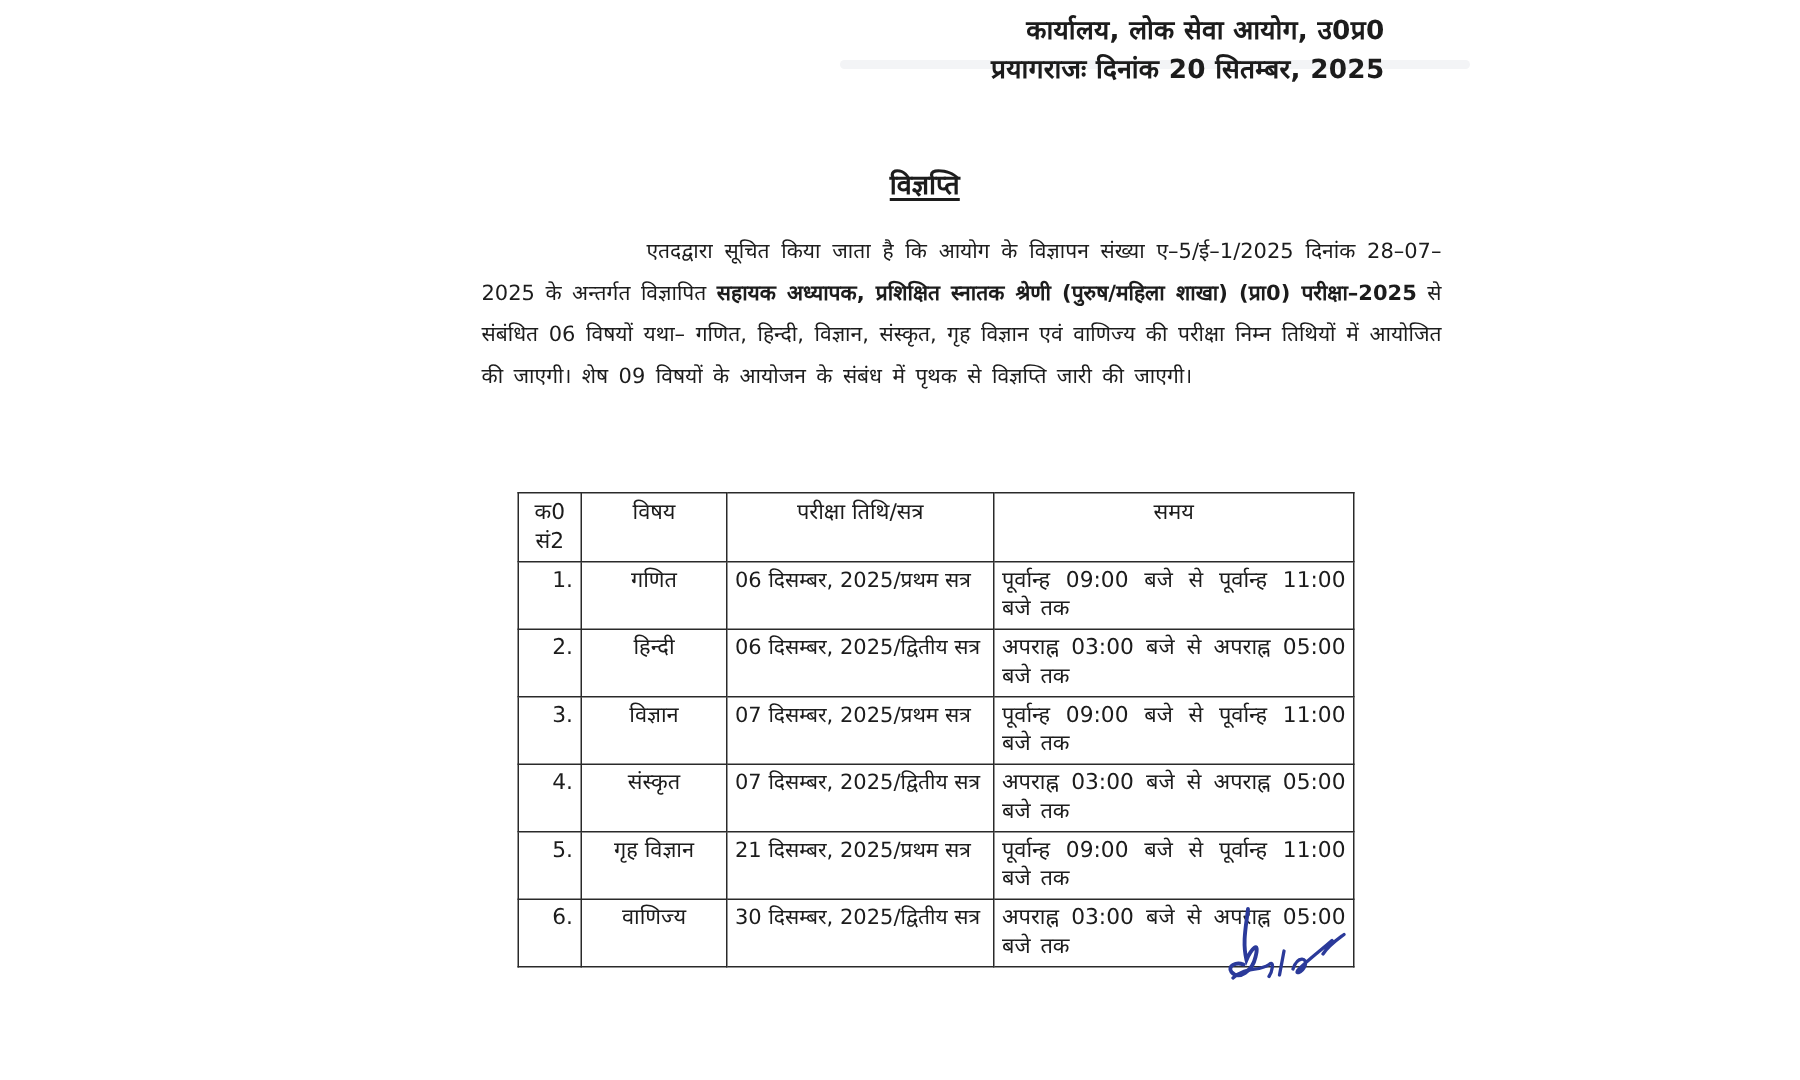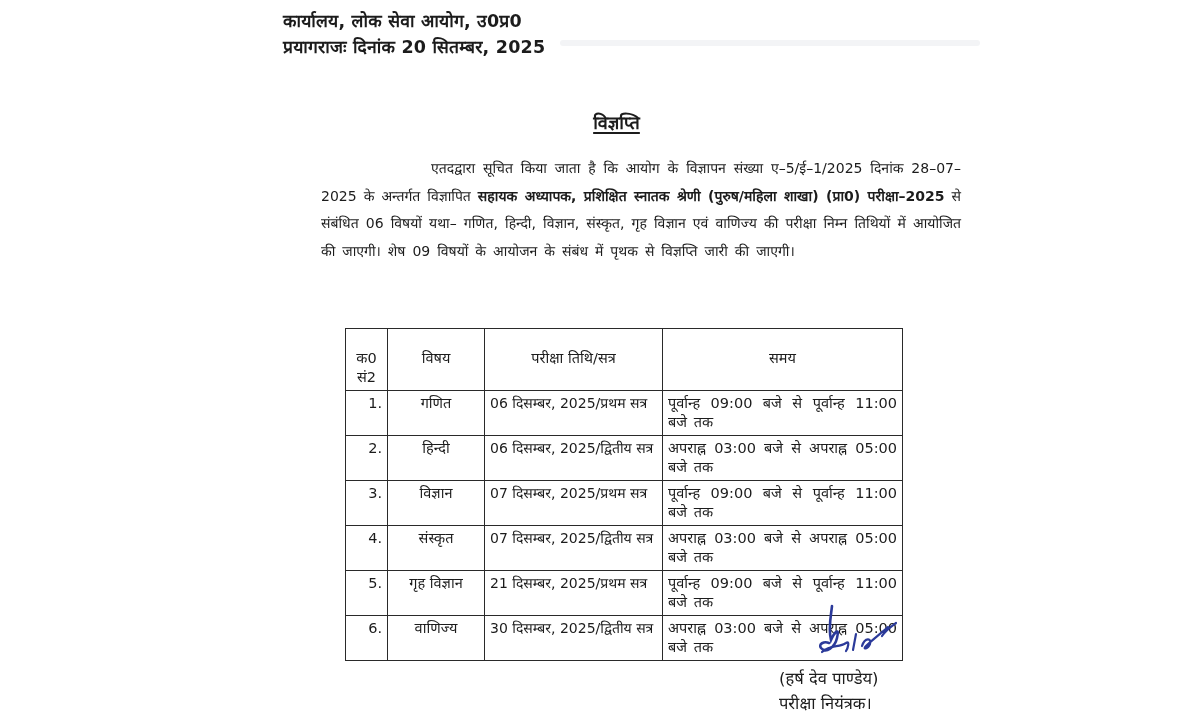--- a/index.html
+++ b/index.html
@@ -7,21 +7,21 @@
   body {
     width: 1200px; height: 720px; overflow: hidden;
     font-family: "DejaVu Sans", "Liberation Sans", sans-serif;
     color: #1c1c1c;
   }
   .page {
     position: relative; width: 1200px; height: 720px; background: #ffffff;
   }
   .doc-header {
     position: absolute; top: 8px; left: 283px; width: 640px;
-    text-align: left; font-weight: bold; font-size: 17.5px; line-height: 26px;
+    text-align: right; font-weight: bold; font-size: 17.5px; line-height: 26px;
     letter-spacing: 0.2px;
   }
   .notice-title-wrap {
     position: absolute; top: 110px; left: 283px; width: 640px; text-align: center;
   }
   .notice-title {
     font-weight: bold; font-size: 18px;
     text-decoration: underline; text-underline-offset: 3px;
     text-decoration-thickness: 1.5px;
     margin-left: 27px;
@@ -38,21 +38,21 @@
     font-size: 14.5px; line-height: 19px;
   }
   table.schedule td, table.schedule th {
     border: 1.6px solid #2a2a2a; vertical-align: top; font-weight: normal;
     padding: 3px 5px; overflow: hidden;
   }
   col.c-sn   { width: 42px; }
   col.c-sub  { width: 97px; }
   col.c-date { width: 178px; }
   col.c-time { width: 240px; }
-  tr.hdr th { height: 46px; text-align: center; padding-top: 20px; }
+  tr.hdr th { height: 46px; text-align: center; padding-top: 4px; }
   tr.data td { height: 40px; }
   td.sn   { text-align: right; padding-right: 6px; }
   td.sub  { text-align: center; }
   td.date { text-align: left; padding-left: 7px; font-size: 14px; }
   td.time { text-align: justify; word-spacing: 2px; }
   .sig-scribble {
     position: absolute; left: 798px; top: 596px; z-index: 5;
   }
   .sig-block {
     position: absolute; left: 779px; top: 666px; z-index: 6;
@@ -135,18 +135,14 @@
       <td class="time">अपराह्न 03:00 बजे से अपराह्न 05:00 बजे तक</td>
     </tr>
   </tbody>
     </table>
 
   <svg class="sig-scribble" width="104" height="76" viewBox="0 0 104 76" fill="none">
     <path d="M34,10 C33,20 30,32 33,44 C36,37 42,30 39,42 C37,51 28,58 23,52 C20,48 26,45 31,47" stroke="#2b3a9a" stroke-width="2.6" stroke-linecap="round" fill="none"></path>
     <path d="M24,56 C33,48 41,52 48,47 C52,44 50,52 48,55 M55,54 L58,38 M64,50 C67,41 74,42 72,48 C70,53 64,54 68,50 C74,44 82,38 90,31 M84,40 C88,34 94,30 98,27" stroke="#2b3a9a" stroke-width="2.2" stroke-linecap="round" fill="none"></path>
   </svg>
 
-  <div class="sig-block">
-    <div>(हर्ष देव पाण्डेय)</div>
-    <div>परीक्षा नियंत्रक।</div>
-  </div>
 
 </div>
 
 </body></html>

